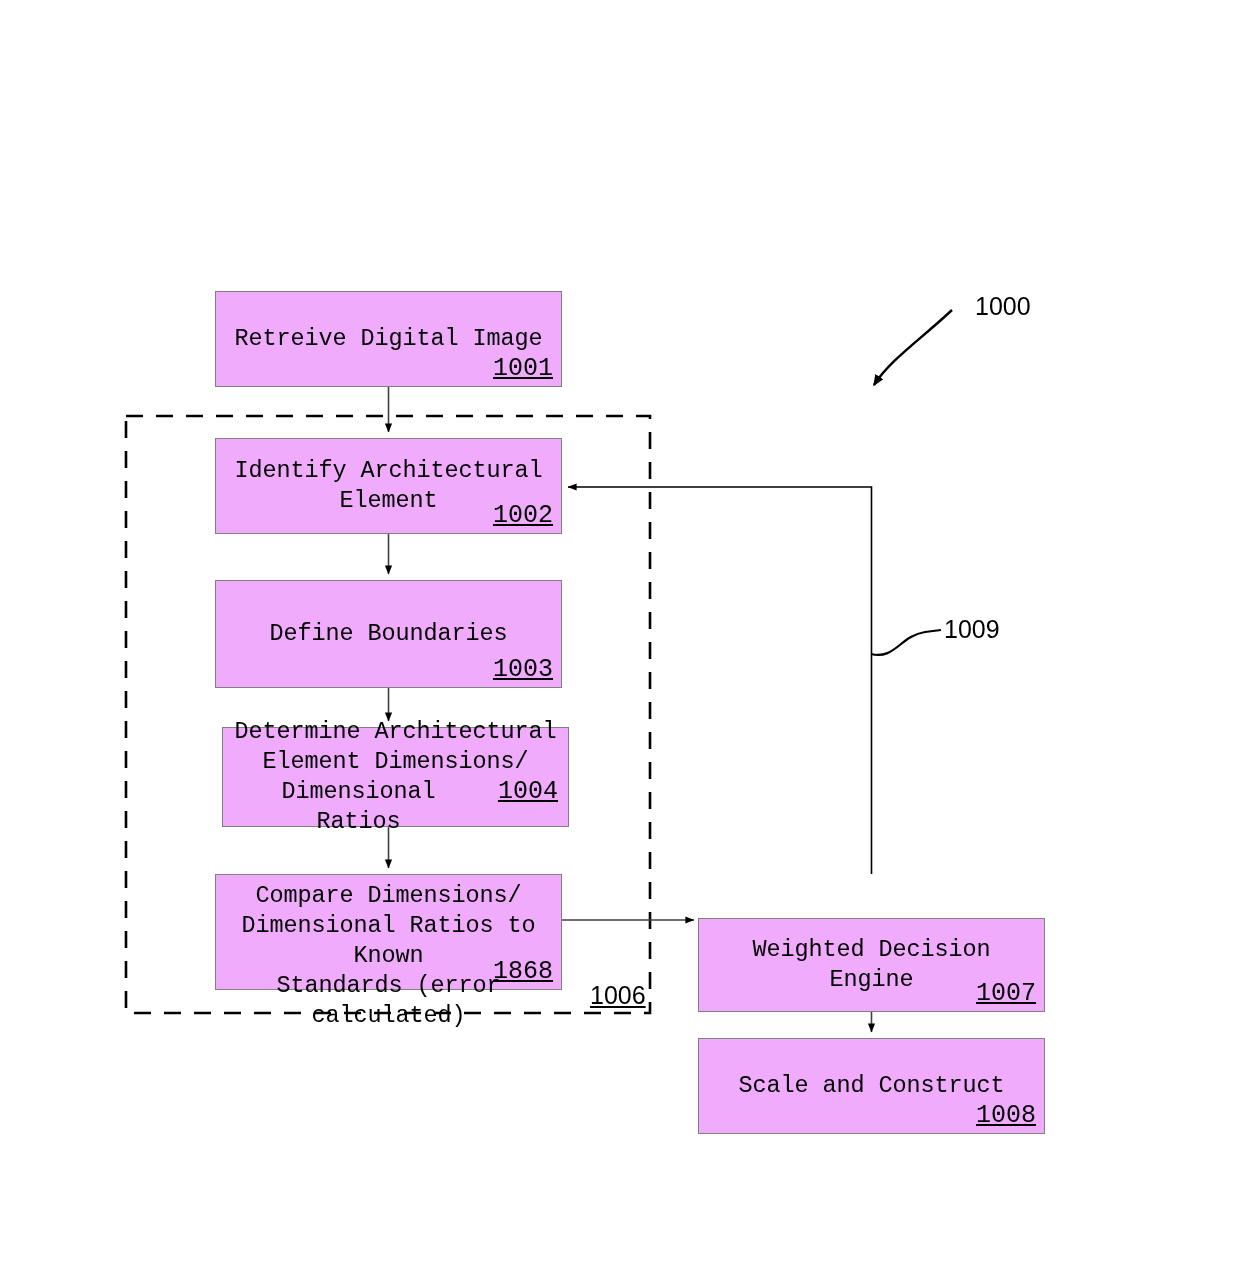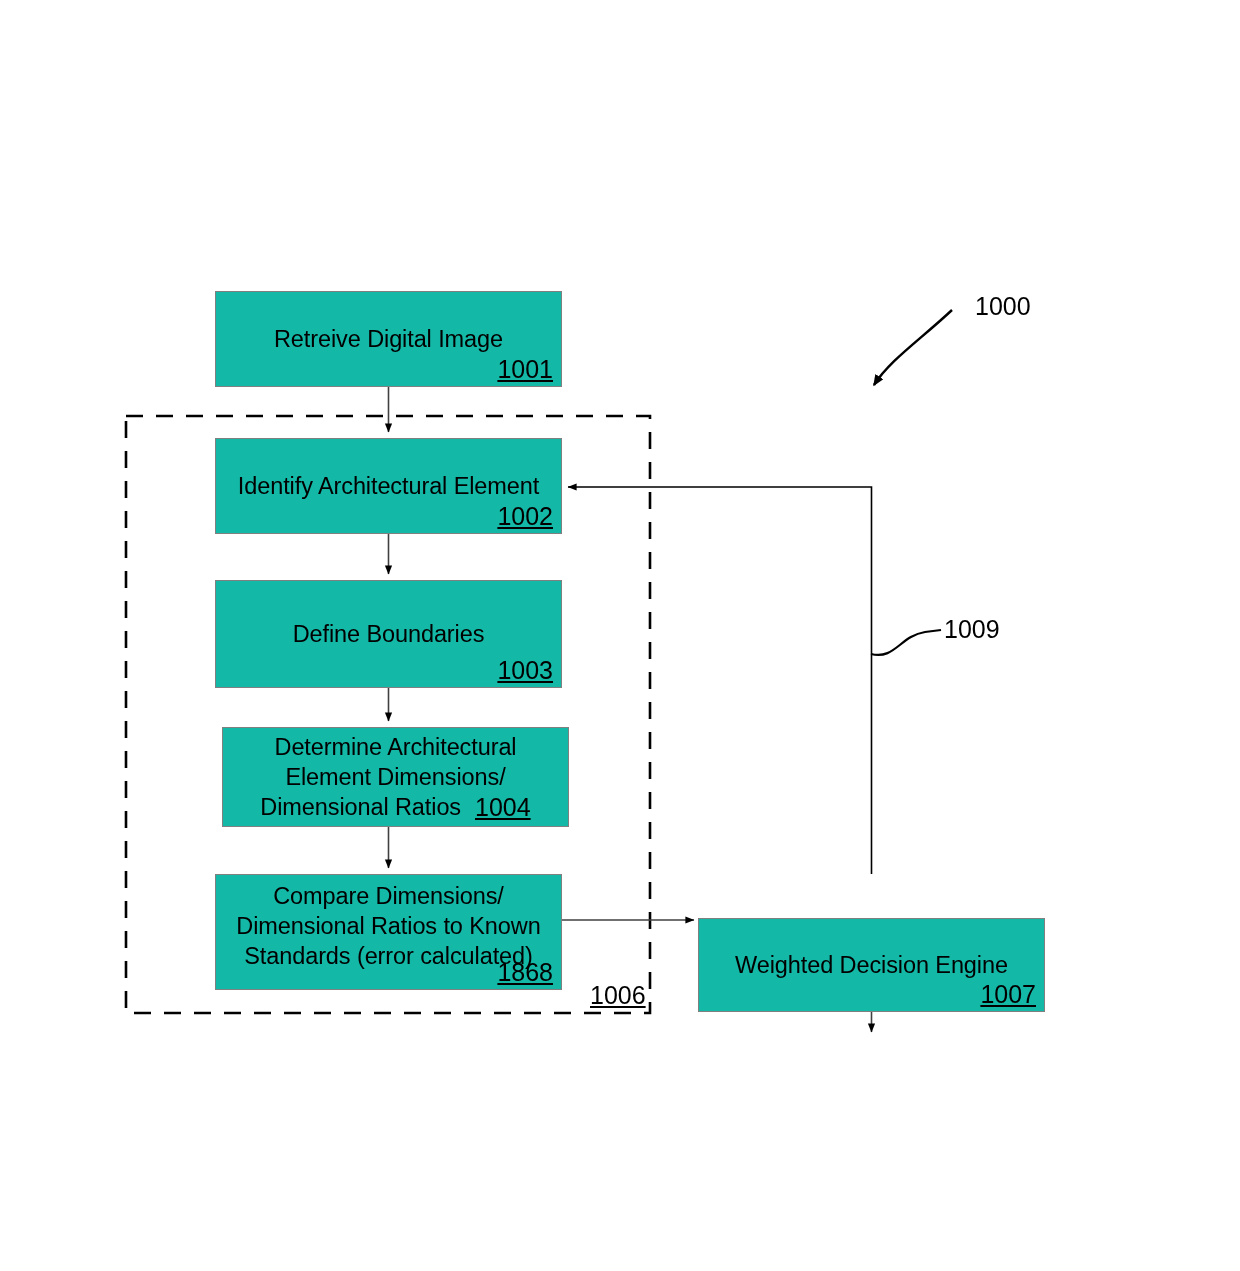--- a/index.html
+++ b/index.html
@@ -23,26 +23,27 @@
     position: absolute;
     left: 0;
     top: 0;
     width: 1240px;
     height: 1271px;
   }
   .node-box {
     position: absolute;
     box-sizing: border-box;
     border: 1.4px solid #808080;
-    background: #14b8a6;
+    background: #f0abfc;
     display: flex;
     flex-direction: column;
     justify-content: center;
     align-items: center;
     padding: 4px 10px 4px 10px;
+    font-family: Liberation Mono, monospace;
   }
   .node-text {
     font-size: 23.5px;
     line-height: 30px;
     text-align: center;
     white-space: pre-line;
     color: #000000;
     letter-spacing: -0.1px;
   }
   .ref-num {
@@ -53,21 +54,21 @@
     color: #000000;
   }
   .ref-corner {
     position: absolute;
     right: 8px;
     bottom: 2px;
   }
   .ref-inline-row {
     display: flex;
     flex-direction: row;
-    align-items: center;
+    align-items: flex-start;
     justify-content: center;
     gap: 14px;
   }
   .free-label {
     position: absolute;
     font-size: 25px;
     line-height: 28px;
     color: #000000;
     white-space: nowrap;
   }
@@ -141,20 +142,24 @@
 Dimensional Ratios to Known
 Standards (error calculated)</div>
     <div class="ref-num ref-corner">1868</div>
   </div>
 
   <div class="node-box" style="left:698px; top:874px; width:347px; height:94px;margin-top:44px;">
     <div class="node-text">Weighted Decision Engine</div>
     <div class="ref-num ref-corner">1007</div>
   </div>
 
+  <div class="node-box" style="left:698px; top:1038px; width:347px; height:96px;">
+    <div class="node-text">Scale and Construct</div>
+    <div class="ref-num ref-corner">1008</div>
+  </div>
 
   <div class="free-label" style="left:975px; top:292px;">1000</div>
 
   <div class="free-label underlined" style="left:590px; top:981px;text-align:center;">1006</div>
 
   <div class="free-label" style="left:944px; top:615px;">1009</div>
 
 </div>
 
 </body></html>

